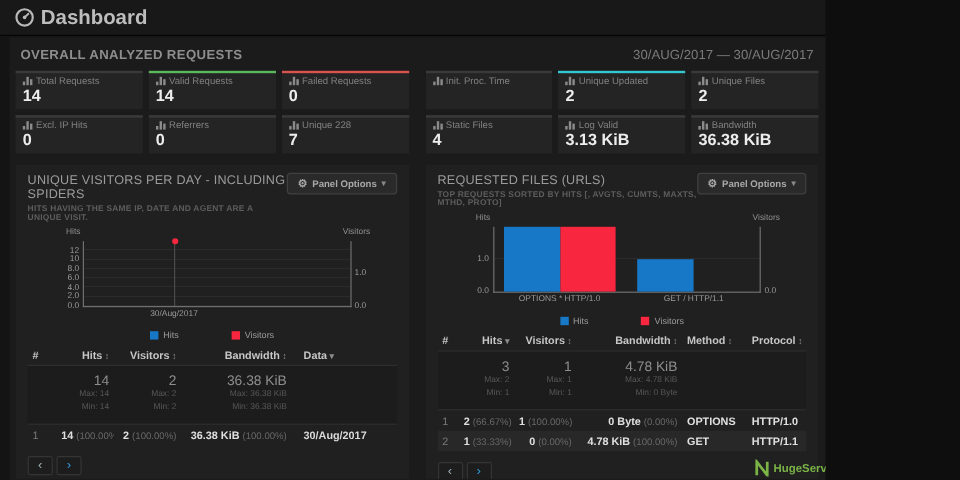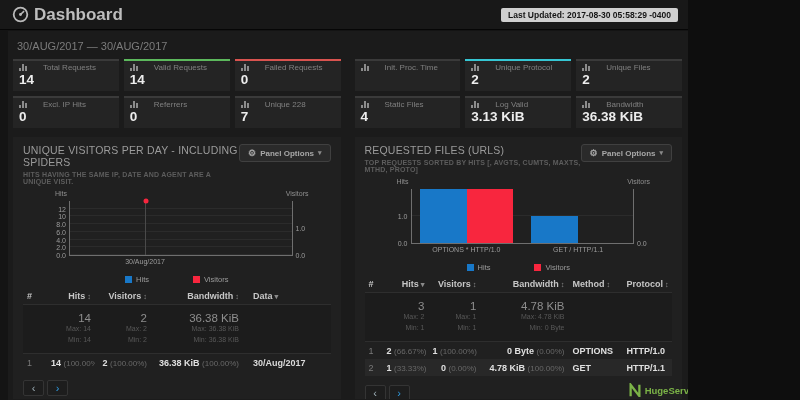--- a/index.html
+++ b/index.html
@@ -15,21 +15,21 @@
 
   
   .main { position:absolute; top:31px; left:8px; right:0; bottom:0; background:#1b1b1b; padding:3px 6px 0 5px; }
   .ovbar { display:flex; justify-content:space-between; align-items:center; padding:6px 4px 7px 4px; }
   .ovtitle { color:#8d8d8d; font-size:11px; font-weight:bold; letter-spacing:.3px; }
   .ovrange { color:#7b7b7b; font-size:11px;text-align:center; }
 
   .metrics { display:flex; gap:14px; margin-bottom:9px; }
   .mgroup { flex:1; display:grid; grid-template-columns:repeat(3,1fr); gap:5px; }
   .card { background:#242424; border-top:2px solid #3a3a3a; padding:2px 6px 3px 6px; height:32px; }
-  .card-label { display:flex; align-items:center; gap:16px; font-size:8px; color:#808080; }
+  .card-label { display:flex; align-items:center; gap:3px; font-size:8px; color:#808080; }
   .card-value { font-size:13.5px; font-weight:bold; color:#ededed; line-height:1.25; }
   .micon { display:inline-flex; align-items:flex-end; gap:1px; height:7px; }
   .micon i { display:block; width:2px; background:#8b8b8b; }
   .micon i:nth-child(1){height:3px} .micon i:nth-child(2){height:7px} .micon i:nth-child(3){height:5px}
 
   
   .panels { display:flex; gap:14px; }
   .panel { flex:1; min-width:0; background:#202020; padding:7px 10px 0 10px; height:262px; overflow:hidden; }
   .phead { display:flex; justify-content:space-between; align-items:flex-start; }
   .ptitle { color:#9b9b9b; font-size:10.5px; font-weight:normal; letter-spacing:.2px; }
@@ -98,26 +98,26 @@
 
   <div class="hdr">
     <div class="brand">
       <svg width="17" height="17" viewBox="0 0 16 16">
         <circle cx="8" cy="8" r="6.4" fill="none" stroke="#b9b9b9" stroke-width="1.7"></circle>
         <circle cx="8" cy="8" r="1.4" fill="#b9b9b9"></circle>
         <line x1="8" y1="8" x2="11.4" y2="4.8" stroke="#b9b9b9" stroke-width="1.5"></line>
       </svg>
       <span>Dashboard</span>
     </div>
-    <div class="badge">Last Updated: 2017-08-30 05:58:29 -0400</div>
   </div>
 
   <div class="main">
 
     <div class="ovbar">
+      <span class="ovtitle">OVERALL ANALYZED REQUESTS</span>
       <span class="ovrange">30/AUG/2017 — 30/AUG/2017</span>
     </div>
 
     <div class="metrics">
       <div class="mgroup">
         <div class="card">
           <div class="card-label">
               <span class="micon">
                 <i></i>
                 <i></i>
@@ -194,21 +194,21 @@
               <span>Init. Proc. Time</span>
             </div>
         </div>
         <div class="card" style="border-top-color: rgb(54, 198, 211);">
           <div class="card-label">
               <span class="micon">
                 <i></i>
                 <i></i>
                 <i></i>
               </span>
-              <span>Unique Protocol</span>
+              <span>Unique Updated</span>
             </div>
           <div class="card-value">2</div>
         </div>
         <div class="card">
           <div class="card-label">
               <span class="micon">
                 <i></i>
                 <i></i>
                 <i></i>
               </span>

